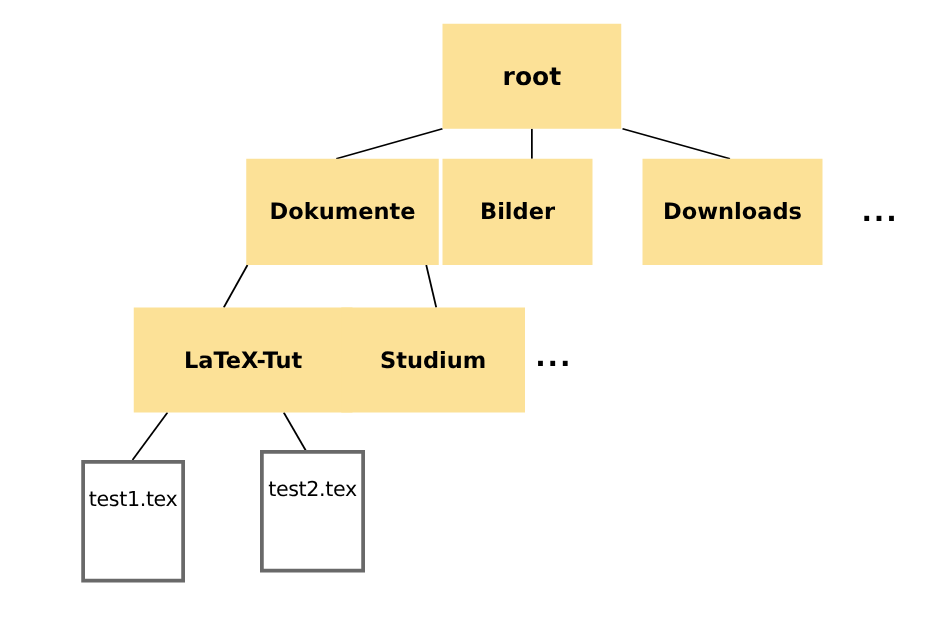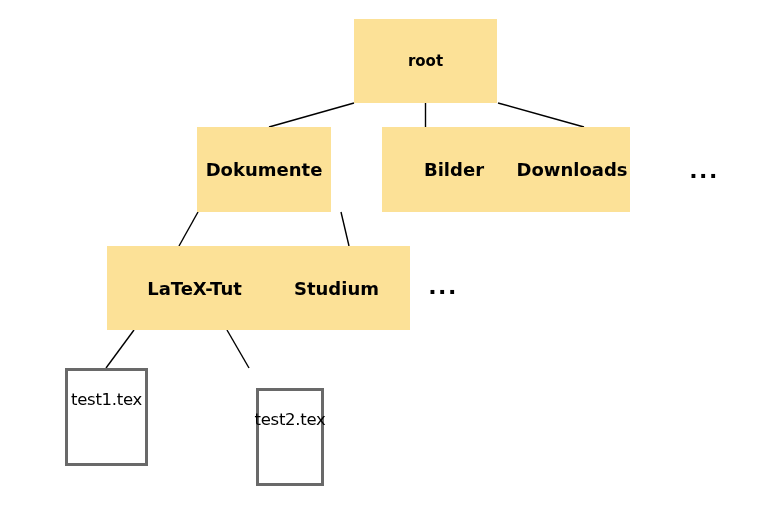--- a/index.html
+++ b/index.html
@@ -38,48 +38,48 @@
     align-items: center;
     justify-content: center;
     color: var(--text-color);
     white-space: nowrap;
   }
   .folder {
     background: var(--folder-fill);
     font-weight: bold;
     font-size: 18px;
   }
-  .node-root { font-size: 15px; }
+  .node-root { font-size: 20px; }
   .file {
     background: var(--file-fill);
     border: 3px solid var(--file-border);
     font-weight: normal;
     font-size: 16.5px;
     align-items: flex-start;
     justify-content: center;
     padding-top: 19px;
     letter-spacing: -0.3px;
   }
   .ellipsis {
     background: transparent;
     font-weight: bold;
     font-size: 22px;
     letter-spacing: 1.5px;
   }
   
   .node-root      { left: 354px; top:  19px; width: 143px; height: 84px; }
-  .node-dokumente { left: 197px; top: 127px; width: 134px; height: 85px; }
-  .node-bilder    { left: 354px; top: 127px; width: 144px; height: 85px; margin-left: 28px; }
-  .node-downloads { left: 514px; top: 127px; width: 116px; height: 85px; }
+  .node-dokumente { left: 197px; top: 127px; width: 154px; height: 85px; }
+  .node-bilder    { left: 354px; top: 127px; width: 120px; height: 85px; }
+  .node-downloads { left: 514px; top: 127px; width: 144px; height: 85px; }
   .node-ellipsis1 { left: 683px; top: 131px; width:  42px; height: 78px; }
   .node-latex-tut { left: 107px; top: 246px; width: 175px; height: 84px; }
-  .node-studium   { left: 263px; top: 246px; width: 147px; height: 84px; }
+  .node-studium   { left: 273px; top: 246px; width: 147px; height: 84px; }
   .node-ellipsis2 { left: 422px; top: 250px; width:  42px; height: 72px; }
   .node-test1     { left:  65px; top: 368px; width:  83px; height: 98px; }
-  .node-test2     { left: 208px; top: 388px; width:  68px; height: 98px; margin-left: 48px; }
+  .node-test2     { left: 208px; top: 360px; width:  84px; height: 98px; }
 </style>
 </head>
 <body>
 
 <div class="canvas">
 
   <svg class="edges" viewBox="0 0 761 510" aria-hidden="true">
     <line x1="354" y1="103" x2="269" y2="127"></line>
     <line x1="425.5" y1="103" x2="425.5" y2="127"></line>
     <line x1="498" y1="103" x2="584" y2="127"></line>

